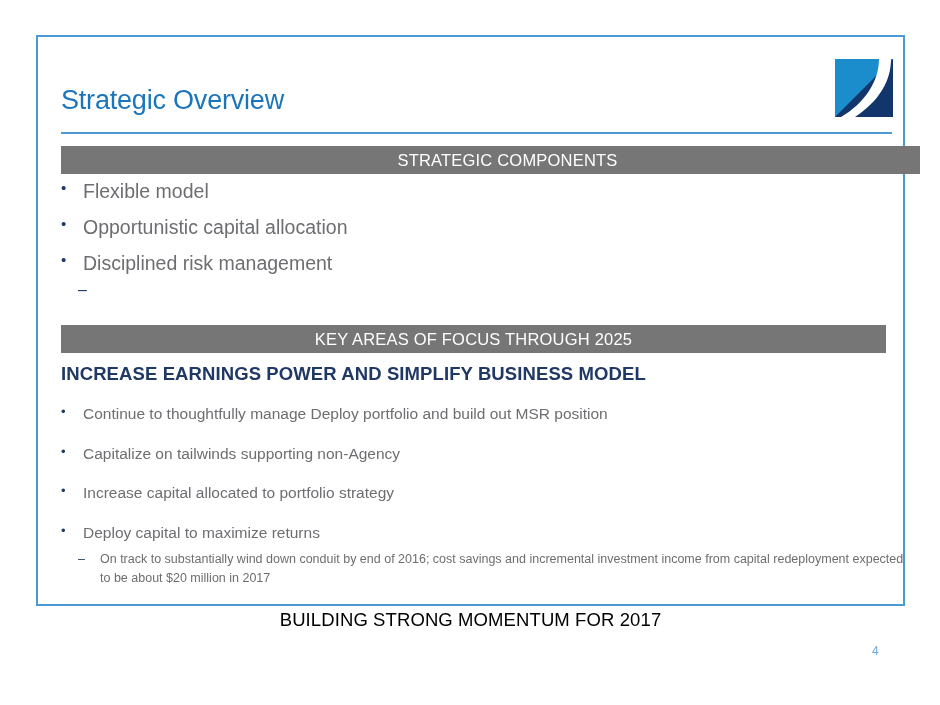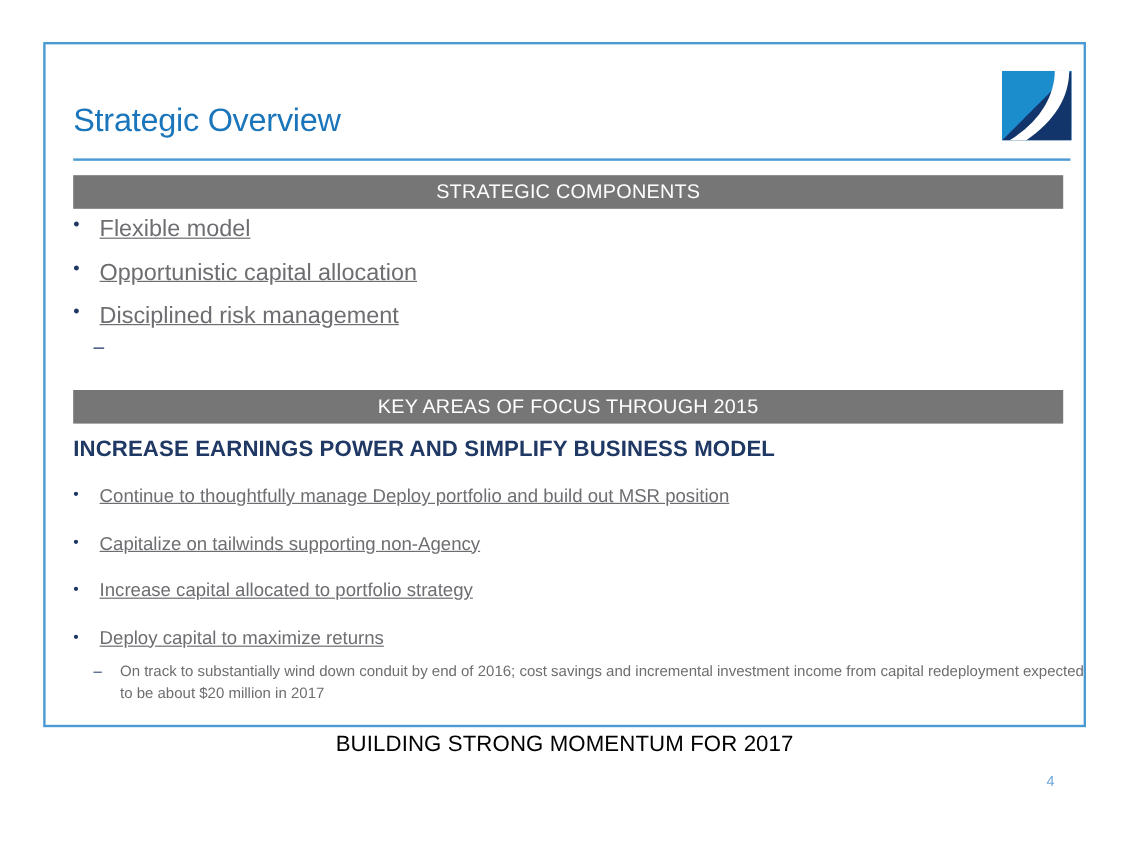--- a/index.html
+++ b/index.html
@@ -62,39 +62,38 @@
     width: 825px;
     height: 28px;
     background: #767676;
     color: #ffffff;
     font-size: 16.5px;
     display: flex;
     align-items: center;
     justify-content: center;
     letter-spacing: 0.2px;
   }
-  #bar-1 { top: 109px; }
+  #bar-1 { top: 109px; padding-left: 34px; }
   #bar-2 { top: 288px; }
 
   
   .blk { position: absolute; left: 23px; }
 
   .bullet {
     position: relative;
     color: #6d6e71;
     white-space: nowrap;
   }
   .bullet .dot {
     position: absolute;
     left: 0px;
     color: #1f3864;
   }
   .bullet .txt {
     display: inline-block;
-    text-decoration: underline;
   }
 
   
   .b-lg { font-size: 19.5px; margin-bottom: 13px; padding-left: 22px; }
   .b-lg .dot { top: -1px; font-size: 15px; }
 
   
   .sub {
     position: relative;
     color: #6d6e71;
@@ -181,21 +180,21 @@
     <div class="bullet b-lg" style="margin-bottom:6px;">
       <span class="dot">•</span>
       <span class="txt">Disciplined risk management</span>
     </div>
     <div class="sub sub-lg">
       <span class="dash">–</span>
     </div>
   </div>
 
   <div class="bar" id="bar-2">
-    <span>KEY AREAS OF FOCUS THROUGH 2015</span>
+    <span>KEY AREAS OF FOCUS THROUGH 2025</span>
   </div>
 
   <div id="focus-heading">INCREASE EARNINGS POWER AND SIMPLIFY BUSINESS MODEL</div>
 
   <div class="blk" style="top:368px;">
     <div class="bullet b-md">
       <span class="dot">•</span>
       <span class="txt">Continue to thoughtfully manage Deploy portfolio and build out MSR position</span>
     </div>
     <div class="bullet b-md">

